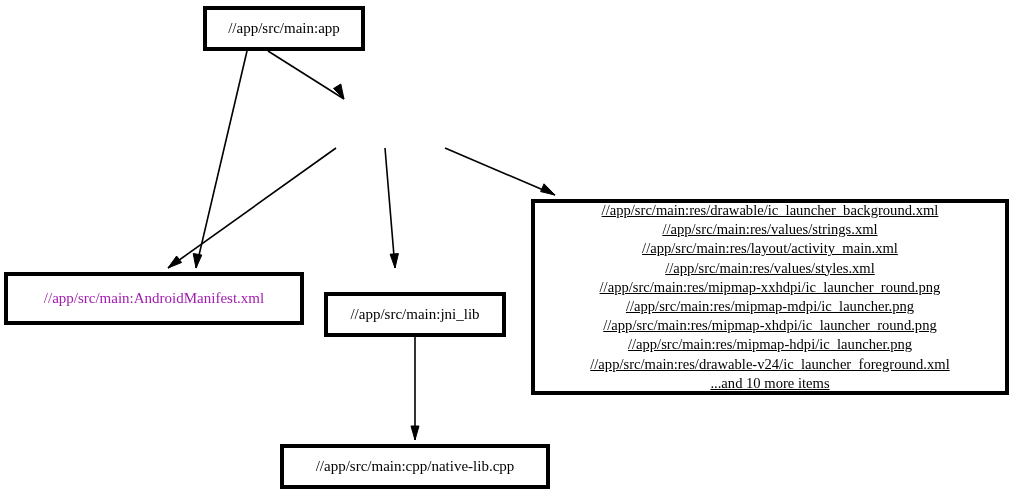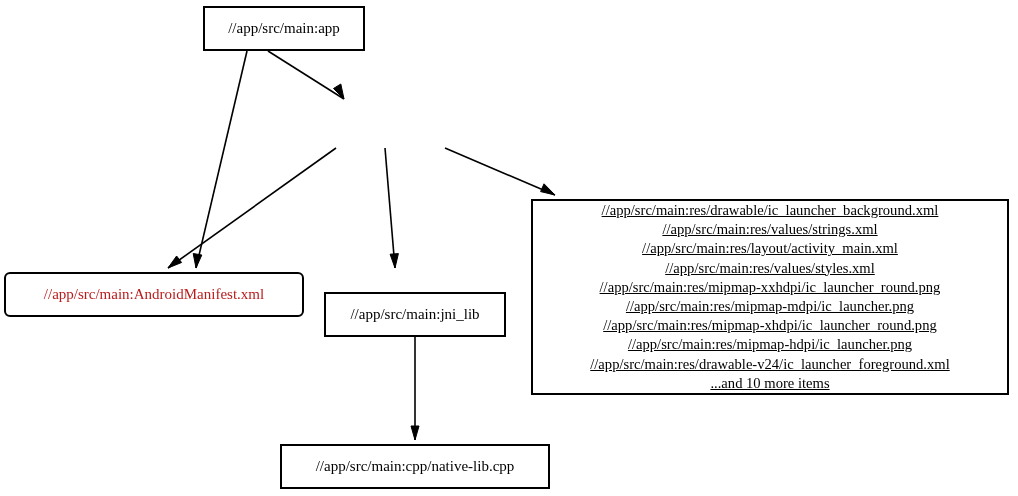--- a/index.html
+++ b/index.html
@@ -23,21 +23,21 @@
     position: absolute;
     left: 0;
     top: 0;
     width: 1018px;
     height: 496px;
     display: block;
   }
   .node-box {
     position: absolute;
     box-sizing: border-box;
-    border: 2px solid #0f766e;
+    border: 4px solid #0f766e;
     background: #ffffff;
     display: flex;
     align-items: center;
     justify-content: center;
     text-align: center;
     color: #000000;
     font-family: "Liberation Serif", "DejaVu Serif", serif;
     font-size: 15px;
     line-height: 19px;
     white-space: pre;
@@ -73,21 +73,21 @@
         <path d="M 415,317 L 415,440" fill="none" stroke="#000000" stroke-width="1.6"></path>
         <path d="M 415,440 L 411.0,426.0 L 419.0,426.0 Z" fill="#000000" stroke="#000000" stroke-width="1"></path>
       </g>
   </svg>
 
   <div class="node-box" style="left: 203px; top: 6px; width: 162px; height: 45px; border-color: rgb(0, 0, 0); background: rgb(255, 255, 255); color: rgb(0, 0, 0);">
     <span class="node-label">//app/src/main:app</span>
   </div>
 
 
-  <div class="node-box" style="left: 4px; top: 272px; width: 300px; height: 45px; border-color: rgb(0, 0, 0); background: rgb(255, 255, 255); color: #b91c1c; border-radius: 6px;">
+  <div class="node-box" style="left: 4px; top: 272px; width: 300px; height: 53px; border-color: rgb(0, 0, 0); background: rgb(255, 255, 255); color: #a21caf;">
     <span class="node-label">//app/src/main:AndroidManifest.xml</span>
   </div>
 
   <div class="node-box" style="left: 324px; top: 272px; width: 182px; height: 45px; border-color: rgb(0, 0, 0); background: rgb(255, 255, 255); color: rgb(0, 0, 0); margin-top: 20px;">
     <span class="node-label">//app/src/main:jni_lib</span>
   </div>
 
   <div class="node-box node-multiline" style="left: 531px; top: 199px; width: 478px; height: 196px; border-color: rgb(0, 0, 0); background: rgb(255, 255, 255); color: rgb(0, 0, 0); text-decoration: underline;">
     <span class="node-label">//app/src/main:res/drawable/ic_launcher_background.xml
 //app/src/main:res/values/strings.xml

